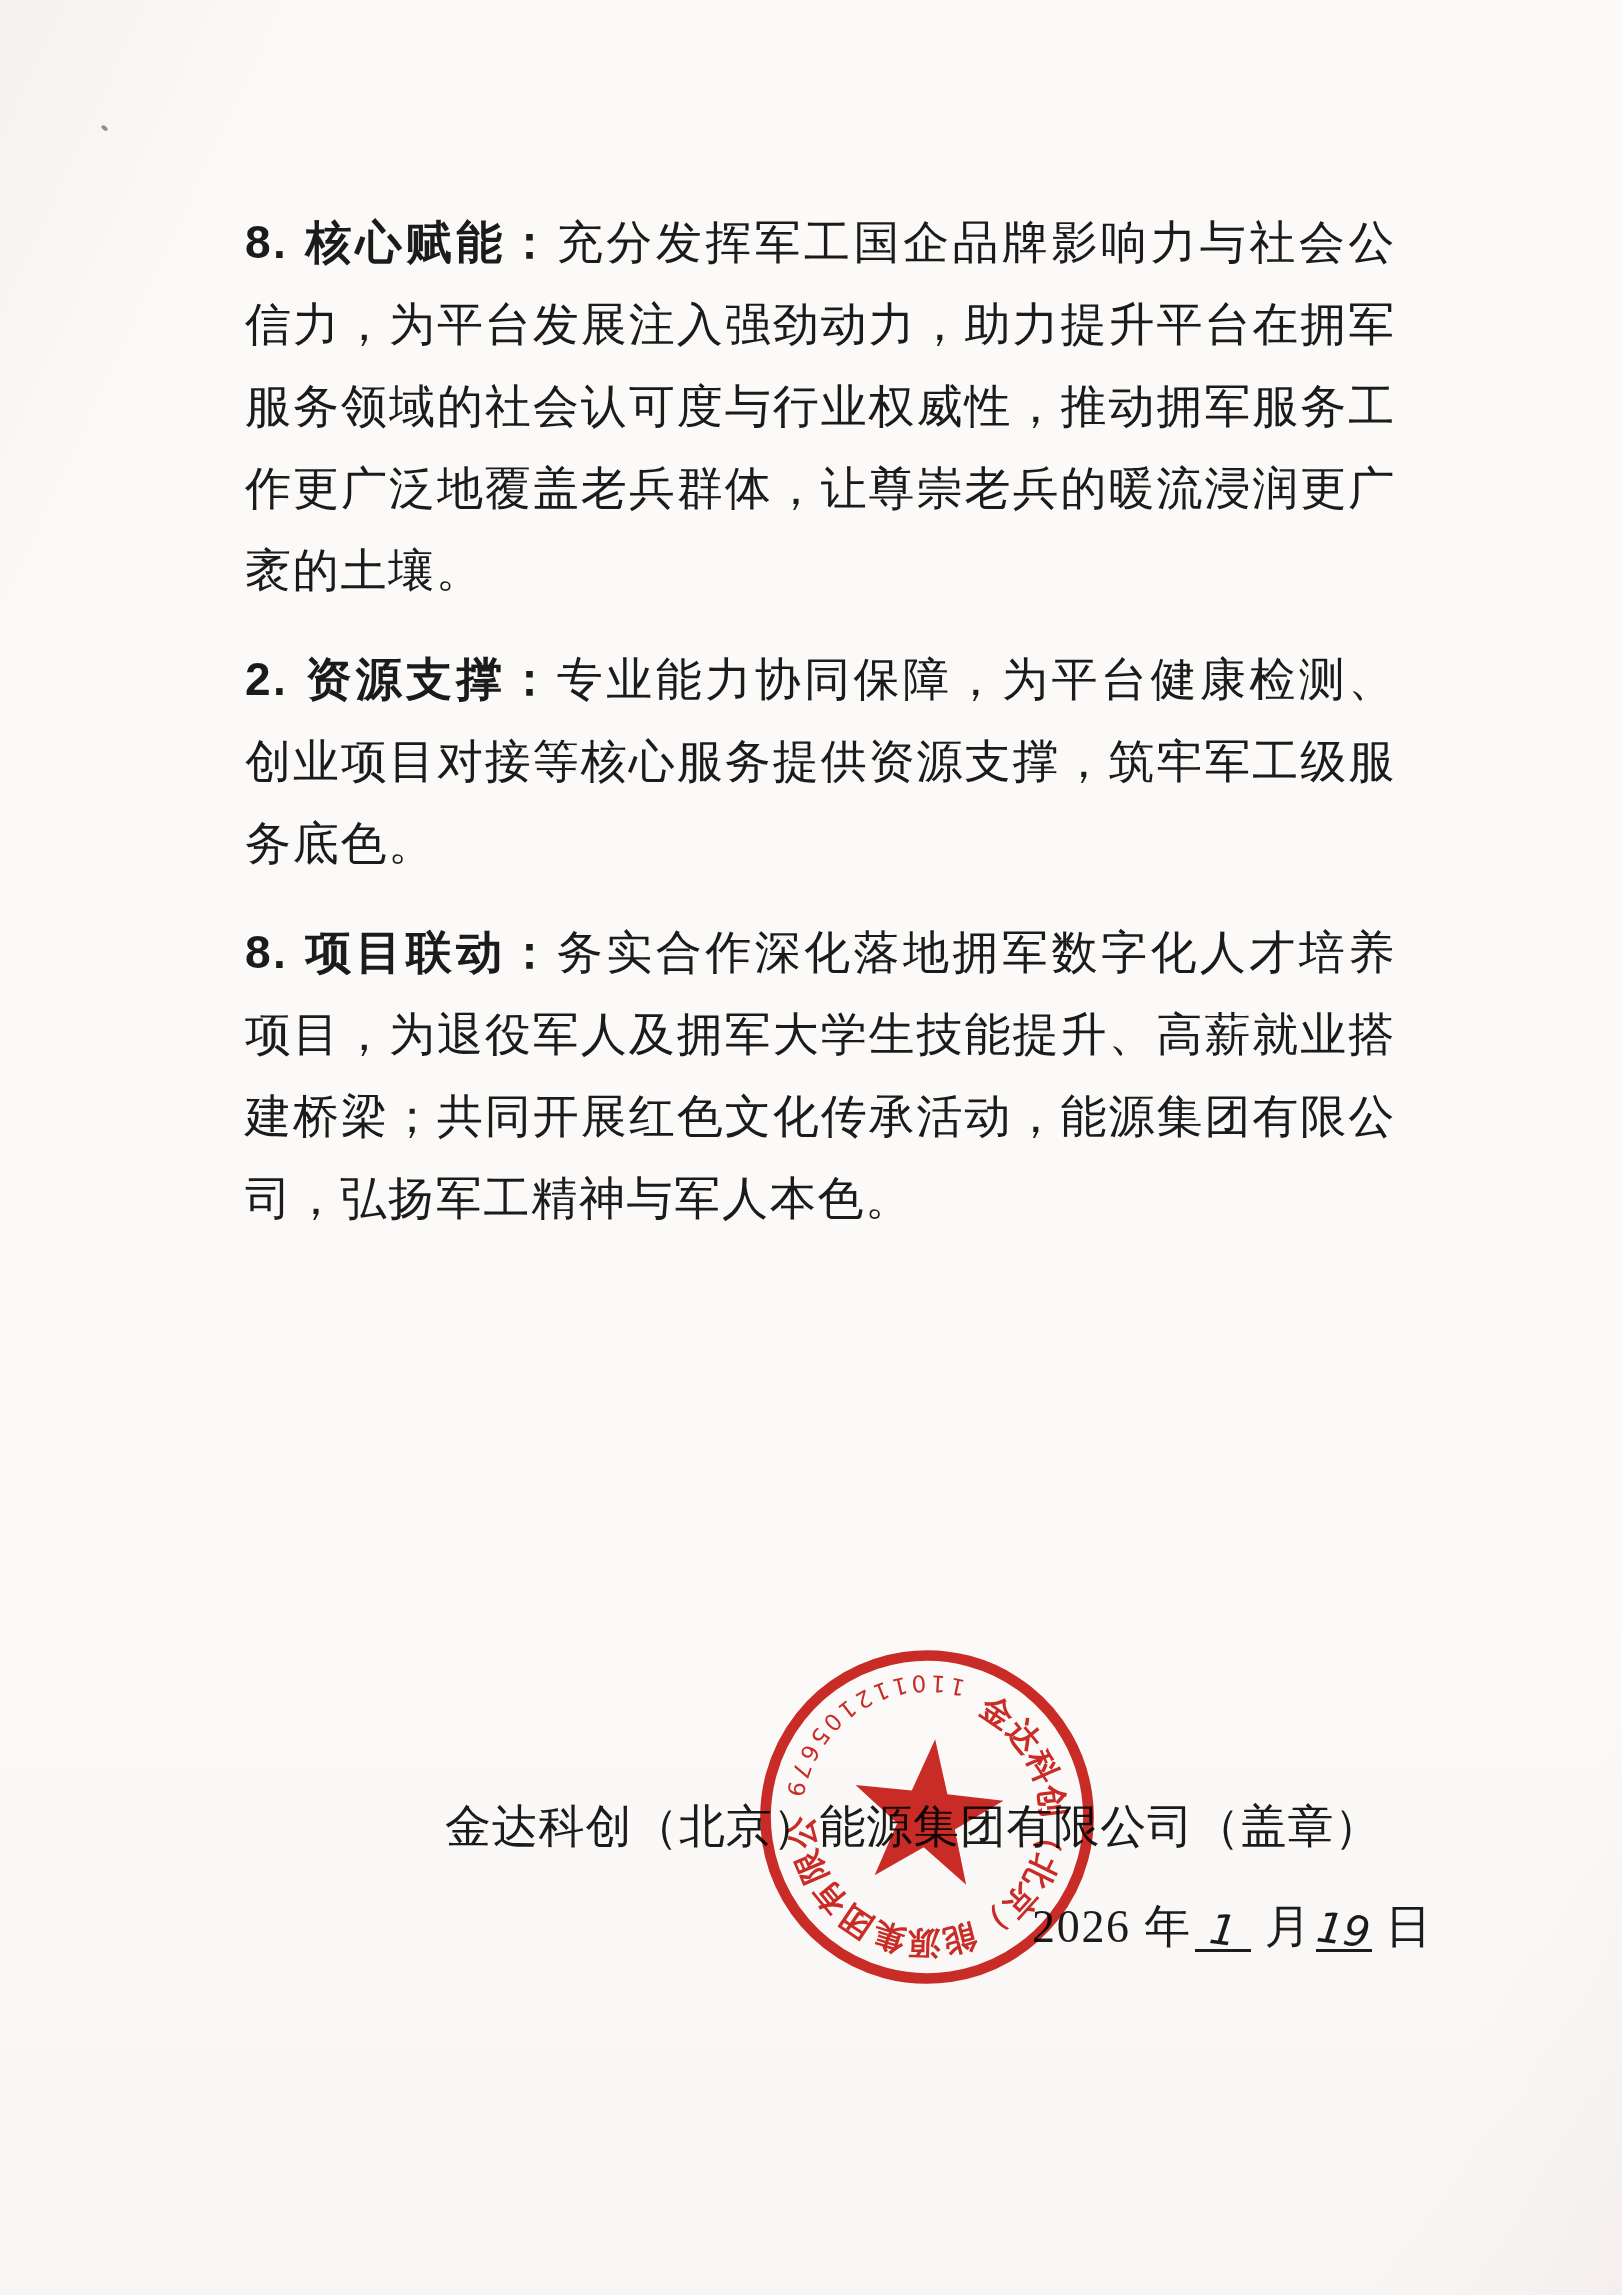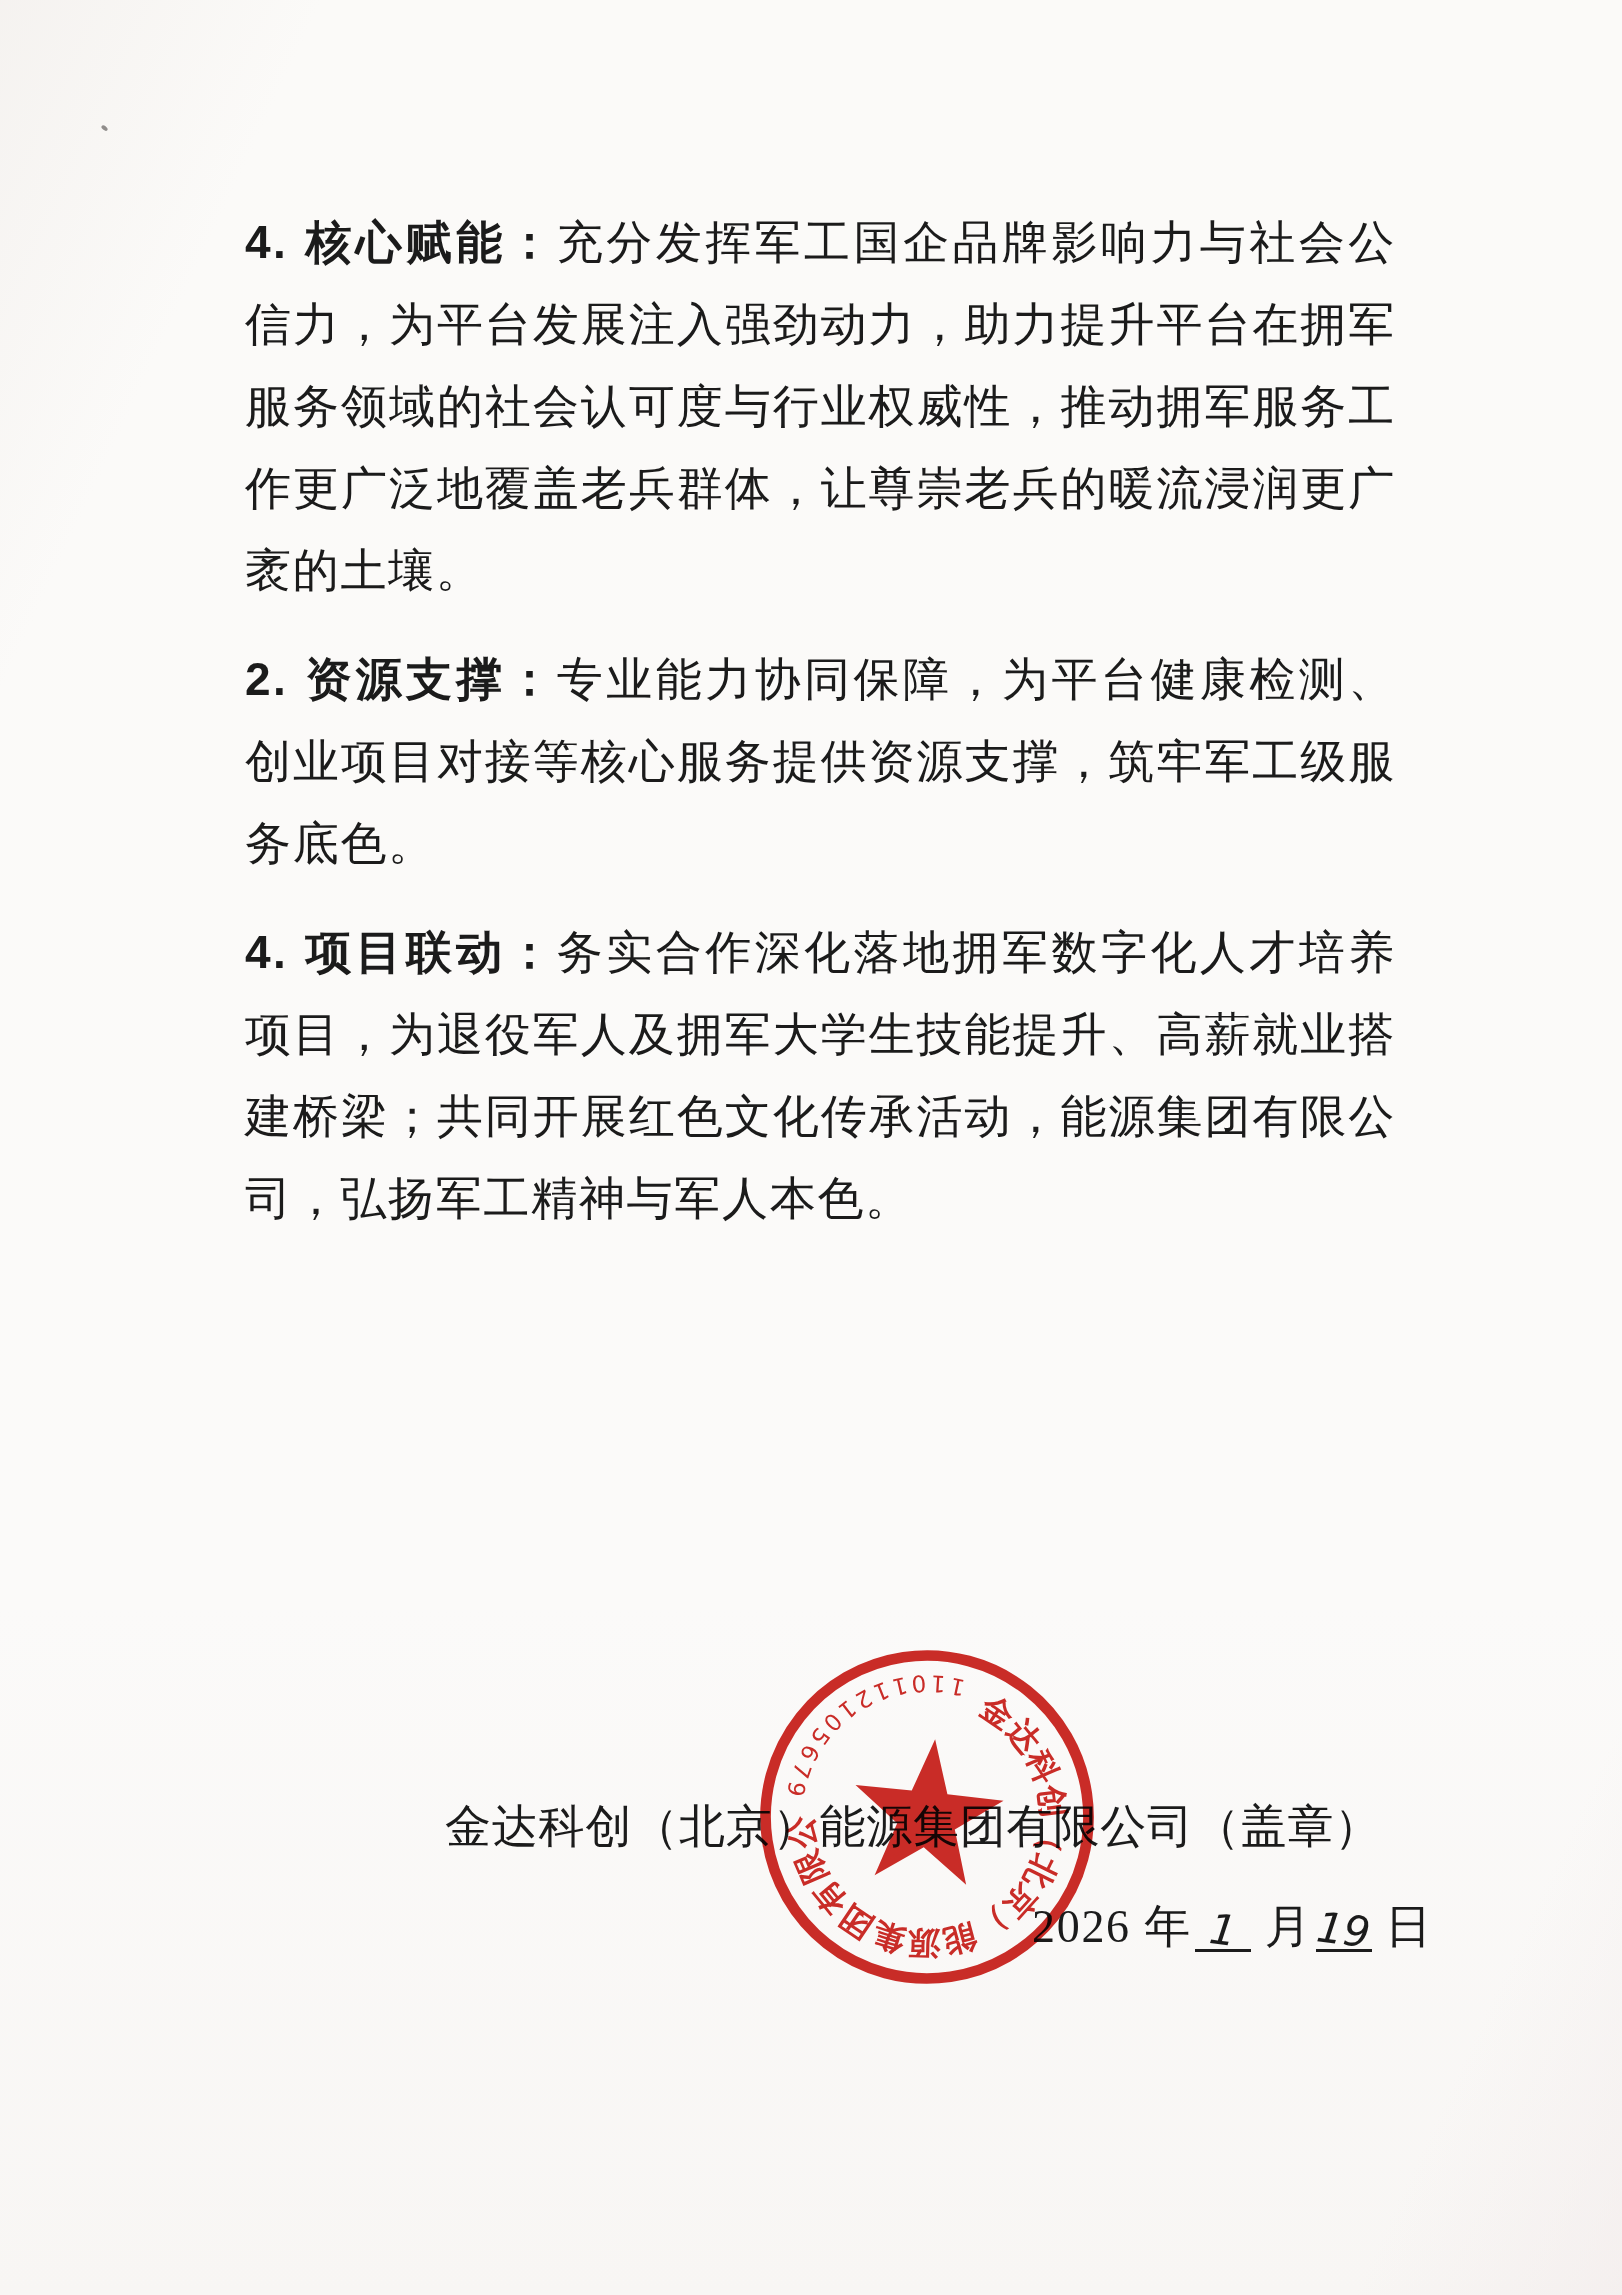--- a/index.html
+++ b/index.html
@@ -86,25 +86,25 @@
   }
 </style>
 </head>
 <body>
 
 <div class="page">
 
   <div class="speck"></div>
 
   <main class="content">
-    <p class="para"><span class="hd">4. 核心赋能：</span><span>充分发挥军工国企品牌影响力与社会公信力，为平台发展注入强劲动力，助力提升平台在拥军服务领域的社会认可度与行业权威性，推动拥军服务工作更广泛地覆盖老兵群体，让尊崇老兵的暖流浸润更广袤的土壤。</span></p>
+    <p class="para"><span class="hd">8. 核心赋能：</span><span>充分发挥军工国企品牌影响力与社会公信力，为平台发展注入强劲动力，助力提升平台在拥军服务领域的社会认可度与行业权威性，推动拥军服务工作更广泛地覆盖老兵群体，让尊崇老兵的暖流浸润更广袤的土壤。</span></p>
 
     <p class="para"><span class="hd">2. 资源支撑：</span><span>专业能力协同保障，为平台健康检测、创业项目对接等核心服务提供资源支撑，筑牢军工级服务底色。</span></p>
 
-    <p class="para"><span class="hd">4. 项目联动：</span><span>务实合作深化落地拥军数字化人才培养项目，为退役军人及拥军大学生技能提升、高薪就业搭建桥梁；共同开展红色文化传承活动，能源集团有限公司，弘扬军工精神与军人本色。</span></p>
+    <p class="para"><span class="hd">8. 项目联动：</span><span>务实合作深化落地拥军数字化人才培养项目，为退役军人及拥军大学生技能提升、高薪就业搭建桥梁；共同开展红色文化传承活动，能源集团有限公司，弘扬军工精神与军人本色。</span></p>
 
 
   </main>
 
   <div class="company-line">金达科创（北京）能源集团有限公司（盖章）</div>
 
   <div class="date-line">
     <span class="val">2026</span>
     <span class="unit">年</span>
     <span class="blank"><span class="hand">1</span></span>

